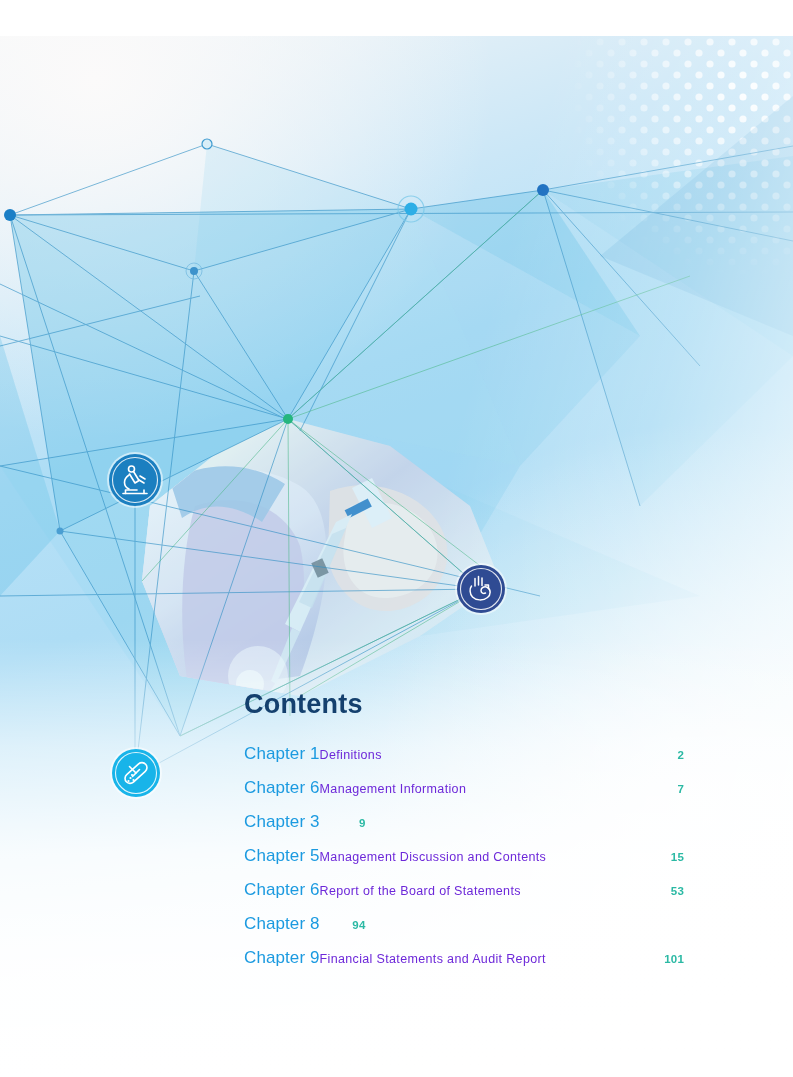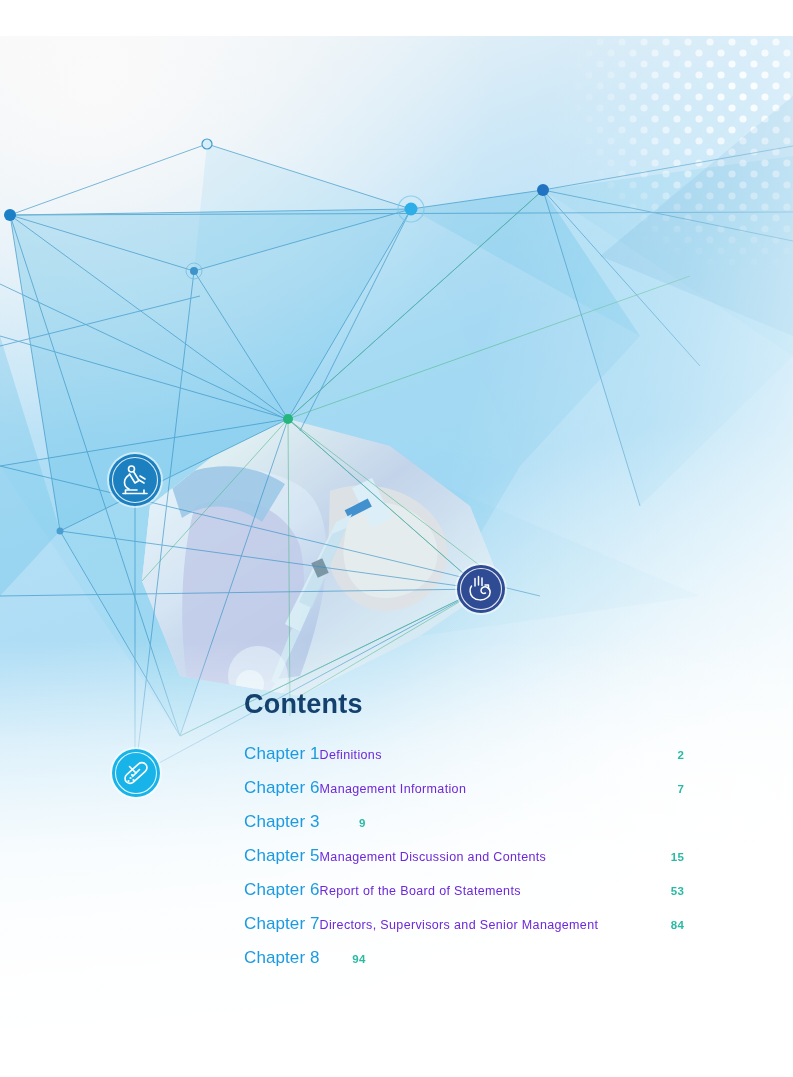--- a/index.html
+++ b/index.html
@@ -328,24 +328,24 @@
           <span class="toc-chapter">Chapter 5</span>
           <span class="toc-title">Management Discussion and Contents</span>
           <span class="toc-page">15</span>
         </div>
         <div class="toc-row">
           <span class="toc-chapter">Chapter 6</span>
           <span class="toc-title">Report of the Board of Statements</span>
           <span class="toc-page">53</span>
         </div>
         <div class="toc-row">
-          <span class="toc-chapter">Chapter 7</span>
-          <span class="toc-title">Directors, Supervisors and Senior Management</span>
-          <span class="toc-page">84</span>
-        </div>
-        <div class="toc-row">
           <span class="toc-chapter">Chapter 8</span>
           <span class="toc-page">94</span>
         </div>
+        <div class="toc-row">
+          <span class="toc-chapter">Chapter 9</span>
+          <span class="toc-title">Financial Statements and Audit Report</span>
+          <span class="toc-page">101</span>
+        </div>
       </div>
   </div>
 
 </div>
 
 </body></html>

